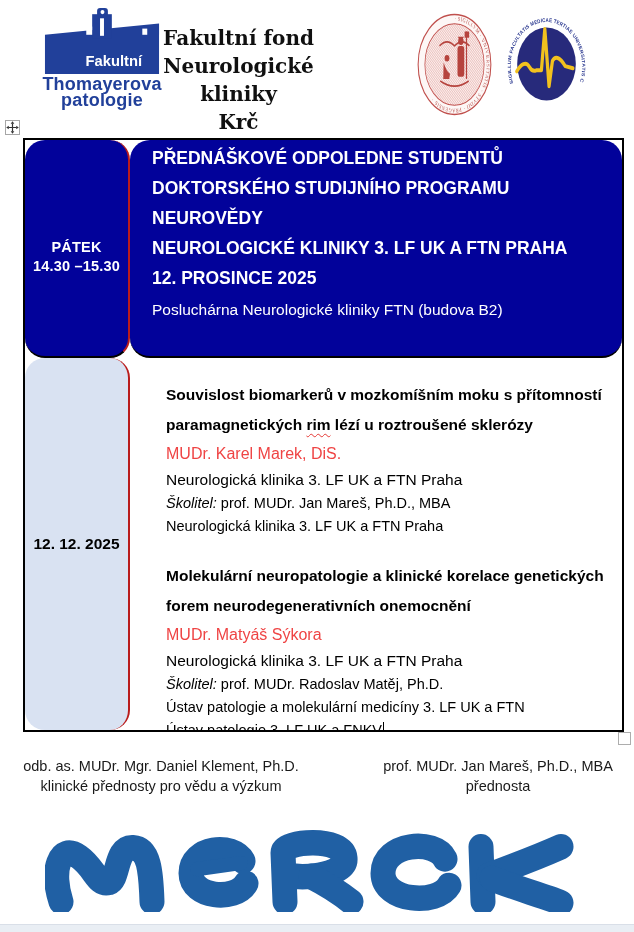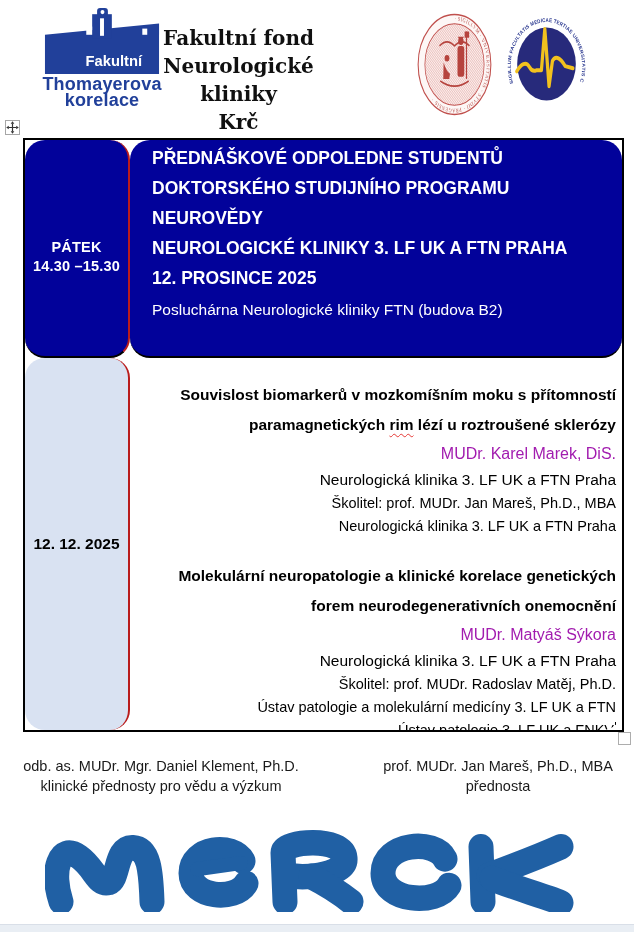--- a/index.html
+++ b/index.html
@@ -32,28 +32,28 @@
   .rowhead{background:#02029A;color:#fff;border-bottom:2px solid #000;}
   .colfirst{border-right:2px solid #b91c1c;}
   #cell-session{display:flex;flex-direction:column;justify-content:center;align-items:center;
     padding-top:18px;font-weight:bold;font-size:14.5px;line-height:19px;letter-spacing:.2px;text-align:center;}
   #cell-title{padding:3px 4px 0 22px;overflow:hidden;}
   .headline{font-weight:bold;font-size:17.5px;line-height:30px;white-space:nowrap;}
   .venue{font-size:15.5px;line-height:30px;margin-top:2px;white-space:nowrap;}
 
   #cell-date{background:#D9E2F2;display:flex;align-items:center;justify-content:center;
     font-weight:bold;font-size:15.5px;}
-  #cell-talks{padding:22px 6px 0 22px;background:#fff;overflow:hidden;text-align:right;}
+  #cell-talks{padding:22px 6px 0 36px;background:#fff;overflow:hidden;}
   .t-line{font-weight:bold;font-size:15.5px;line-height:30px;white-space:nowrap;}
   .flagged{text-decoration-line:underline;text-decoration-style:wavy;text-decoration-color:#E53935;
     text-decoration-thickness:1px;text-underline-offset:3px;}
-  .speaker{color:#a21caf;font-size:16px;line-height:26px;margin-top:1px;white-space:nowrap;}
+  .speaker{color:#ef4444;font-size:16px;line-height:26px;margin-top:1px;white-space:nowrap;}
   .affil{font-size:15.5px;line-height:25px;white-space:nowrap;}
   .sup,.sup-affil{font-size:14.5px;line-height:23px;white-space:nowrap;}
-  .sup .lbl{}
+  .sup .lbl{font-style:italic;}
   .talk2{margin-top:23px;}
   .cursor{display:inline-block;width:1px;height:15px;background:#000;vertical-align:-2px;margin-left:1px;}
 
   
   .sig{top:756px;width:292px;text-align:center;font-size:14.5px;line-height:20px;color:#1A1A1A;}
   #sig-left{left:15px;}
   #sig-right{left:352px;}
 
   
   #merck{left:45px;top:810px;width:540px;height:102px;}
@@ -69,21 +69,21 @@
     <polygon points="2,26 118,15 118,64 2,64" fill="#21409A"></polygon>
     <rect x="50" y="6" width="20" height="24" fill="#21409A"></rect>
     <rect x="55" y="0" width="11" height="9" rx="3" fill="#21409A"></rect>
     <circle cx="60.5" cy="4" r="2" fill="#fff"></circle>
     <rect x="58" y="10" width="4" height="17" fill="#fff"></rect>
     <rect x="44" y="18" width="6" height="8" fill="#fff"></rect>
     <rect x="101" y="20" width="5" height="6" fill="#fff"></rect>
     <text x="72" y="56" font-size="15" font-weight="bold" fill="#ffffff" text-anchor="middle" font-family="Liberation Sans, sans-serif">Fakultní</text>
   </svg>
   <div class="hosp-name">Thomayerova</div>
-  <div class="hosp-name">korelace</div>
+  <div class="hosp-name">patologie</div>
 </div>
 
 <div class="abs" id="foundation">
   <div>Fakultní fond</div>
   <div>Neurologické kliniky</div>
   <div>Krč</div>
 </div>
 
 <div class="abs" id="seal-cu">
   <svg viewBox="0 0 100 100" preserveAspectRatio="none">

